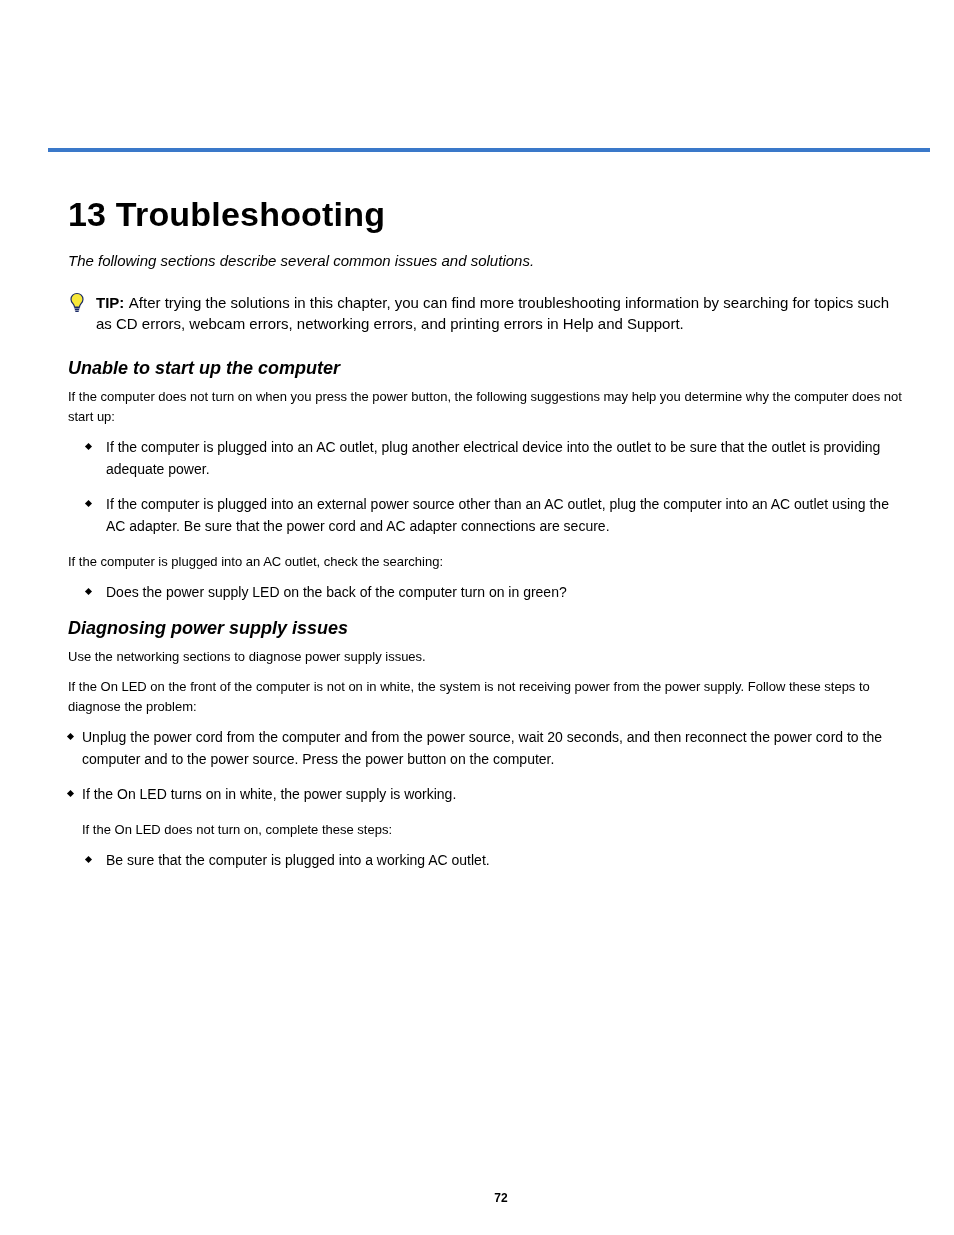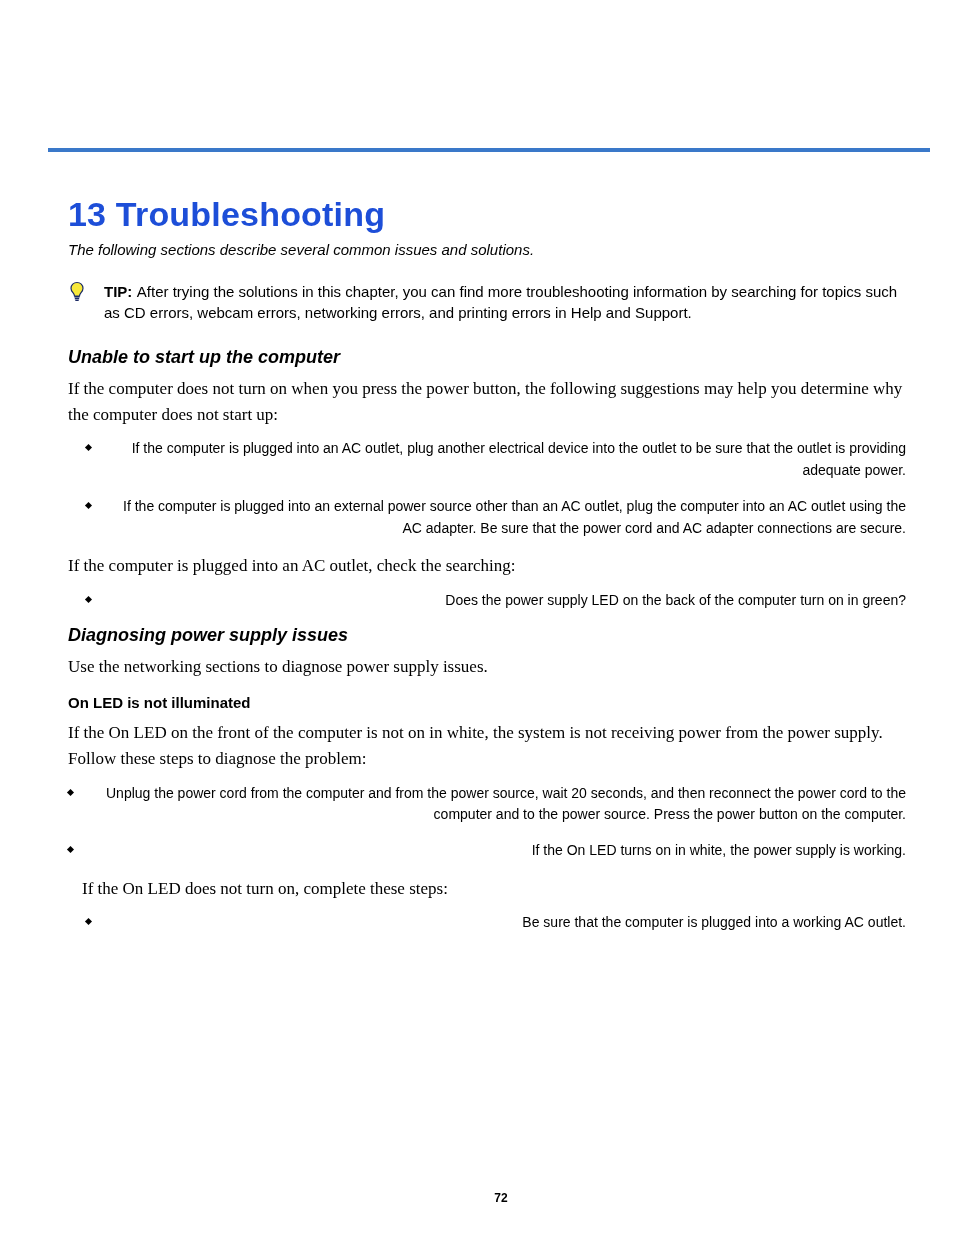--- a/index.html
+++ b/index.html
@@ -22,33 +22,33 @@
     position: absolute;
     left: 68px;
     right: 48px;
     top: 195px;
   }
   h1.title {
     font-family: "Arial Black", Arial, sans-serif;
     font-weight: 900;
     font-size: 34px;
     letter-spacing: 0.2px;
-    color: #1d4ed8;
-    margin-bottom: 5px;
+    color: #000000;
+    margin-bottom: 16px;
   }
   p.lead {
     font-size: 15px;
     line-height: 1.45;
     margin-bottom: 20px;
     font-style: italic;
   }
   .tip-row {
     display: flex;
     align-items: flex-start;
-    gap: 18px;
+    gap: 10px;
     margin-bottom: 24px;
   }
   .tip-icon {
     flex: 0 0 auto;
     width: 18px;
     height: 22px;
     margin-top: 0px;
   }
   .tip-label {
     font-family: "Arial Black", Arial, sans-serif;
@@ -61,31 +61,29 @@
   }
   h2.section {
     font-family: "Arial Black", Arial, sans-serif;
     font-weight: 900;
     font-size: 18px;
     margin-top: 0;
     margin-bottom: 8px;
     font-style: italic;
   }
   p.body {
-    font-size: 17px;
+    font-size: 13px;
     line-height: 1.55;
     margin-bottom: 10px;
-    font-family: Liberation Serif, serif;
   }
   ul.bullets {
     list-style: none;
     padding-left: 38px;
     margin-top: 4px;
     margin-bottom: 12px;
-    text-align: right;
   }
   ul.bullets li {
     font-size: 14px;
     line-height: 1.55;
     margin-bottom: 14px;
     position: relative;
   }
   ul.bullets li::before {
     content: "";
     position: absolute;
@@ -151,21 +149,20 @@
       <li>If the computer is plugged into an external power source other than an AC outlet, plug the computer into an AC outlet using the AC adapter. Be sure that the power cord and AC adapter connections are secure.</li>
     </ul>
     <p class="body">If the computer is plugged into an AC outlet, check the searching:</p>
     <ul class="bullets">
       <li>Does the power supply LED on the back of the computer turn on in green?</li>
     </ul>
 
     <h2 class="section">Diagnosing power supply issues</h2>
     <p class="body">Use the networking sections to diagnose power supply issues.</p>
 
-    <p class="body strong" style="font-family:'Arial Black',Arial,sans-serif; font-weight:900; font-size:15px; margin-top:10px; margin-bottom:6px;">On LED is not illuminated</p>
 
     <p class="body">If the On LED on the front of the computer is not on in white, the system is not receiving power from the power supply. Follow these steps to diagnose the problem:</p>
 
     <ul class="bullets outer">
       <li>Unplug the power cord from the computer and from the power source, wait 20 seconds, and then reconnect the power cord to the computer and to the power source. Press the power button on the computer.</li>
       <li>If the On LED turns on in white, the power supply is working.</li>
     </ul>
 
     <p class="body" style="padding-left:14px;">If the On LED does not turn on, complete these steps:</p>
 

